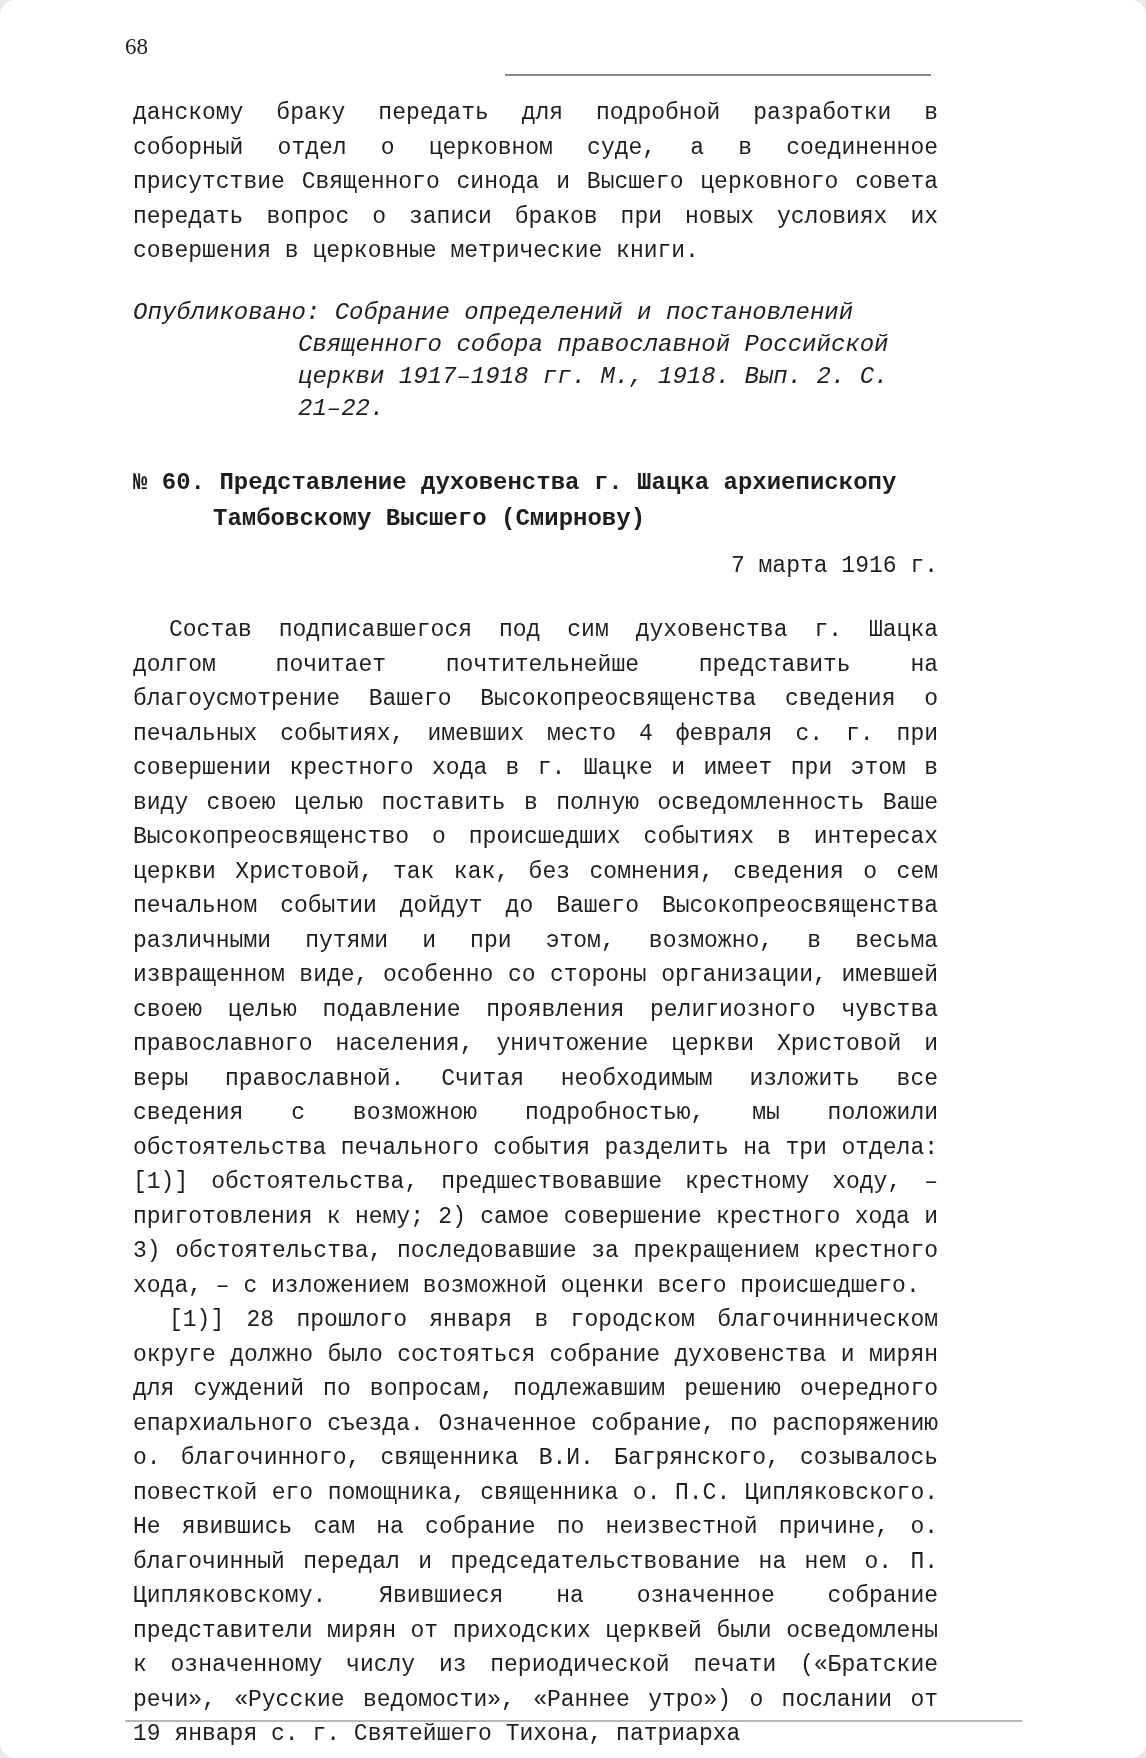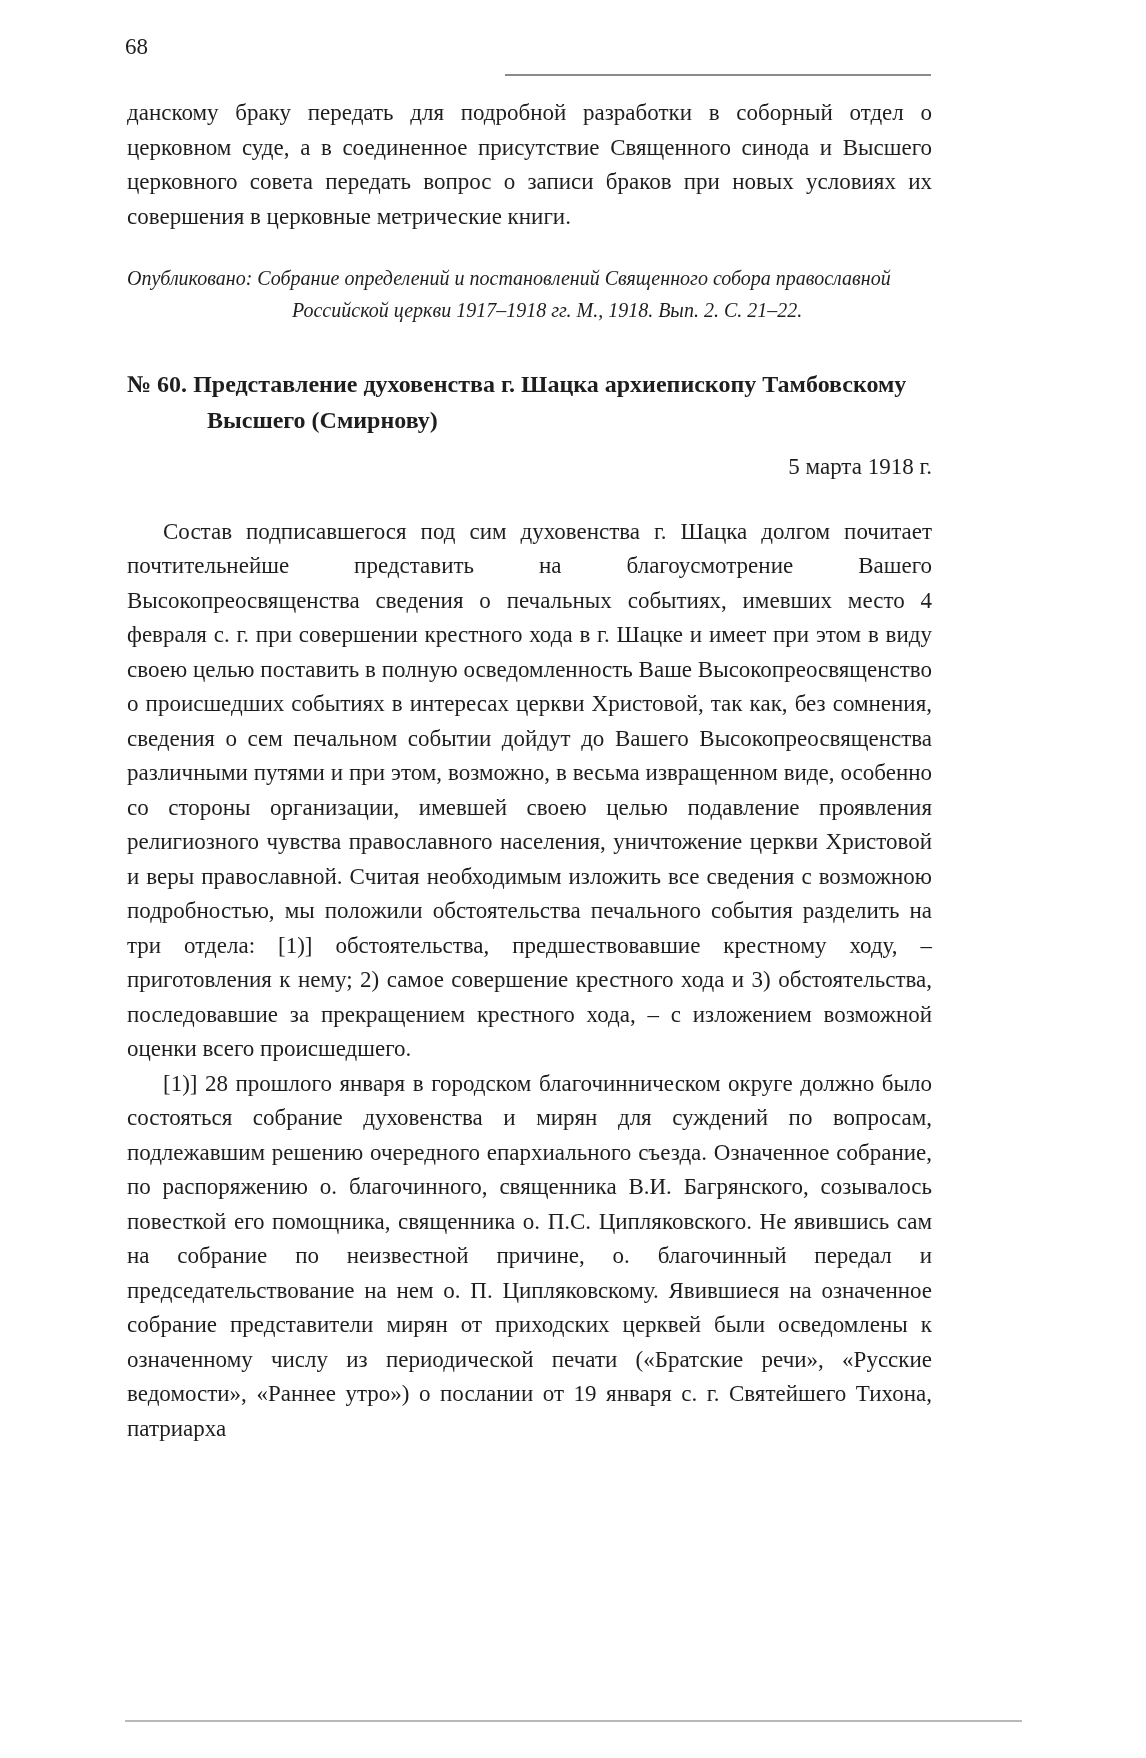--- a/index.html
+++ b/index.html
@@ -8,20 +8,21 @@
     background: #e9e9e9;
   }
   .page {
     position: relative;
     width: 1146px;
     height: 1758px;
     background: #ffffff;
     overflow: hidden;
     font-family: "Liberation Serif", "DejaVu Serif", serif;
     color: #1e1e1e;
+    border-radius: 15px;
   }
   .page-number {
     position: absolute;
     left: 125px;
     top: 34px;
     font-size: 23px;
   }
   .header-rule {
     position: absolute;
     left: 505px;
@@ -33,37 +34,38 @@
   .footer-rule {
     position: absolute;
     left: 125px;
     top: 1720px;
     width: 897px;
     height: 2px;
     background: #b9b9b9;
   }
   .content {
     position: absolute;
-    left: 127px;
+    left: 133px;
     top: 96px;
     width: 805px;
     font-size: 23px;
     line-height: 34.5px;
+    font-family: Liberation Mono, monospace;
   }
   .para {
     margin: 0;
     text-align: justify;
   }
   .continuation {
     text-indent: 0;
   }
   .publication {
     margin: 28px 0 0 0;
     font-style: italic;
-    font-size: 20px;
+    font-size: 24px;
     line-height: 32px;
     padding-left: 165px;
     text-indent: -165px;
     text-align: left;
   }
   .doc-heading {
     margin: 40px 0 0 0;
     font-size: 24px;
     line-height: 36px;
     font-weight: bold;
@@ -97,21 +99,21 @@
   <div class="header-rule"></div>
 
   <div class="content">
 
     <p class="para continuation">данскому браку передать для подробной разработки в соборный отдел о церковном суде, а в соединенное присутствие Священного синода и Высшего церковного совета передать вопрос о записи браков при новых условиях их совершения в церковные метрические книги.</p>
 
     <p class="publication"><span>Опубликовано:</span> <span>Собрание определений и постановлений Священного собора православной Российской церкви 1917–1918 гг. М., 1918. Вып. 2. С. 21–22.</span></p>
 
     <h2 class="doc-heading"><span>№ 60.</span> <span>Представление духовенства г. Шацка архиепископу Тамбовскому Высшего (Смирнову)</span></h2>
 
-    <p class="para doc-date">5 марта 1918 г.</p>
+    <p class="para doc-date">7 марта 1916 г.</p>
 
 
     <p class="para body-para first">Состав подписавшегося под сим духовенства г. Шацка долгом почитает почтительнейше представить на благоусмотрение Вашего Высокопреосвященства сведения о печальных событиях, имевших место 4 февраля с. г. при совершении крестного хода в г. Шацке и имеет при этом в виду своею целью поставить в полную осведомленность Ваше Высокопреосвященство о происшедших событиях в интересах церкви Христовой, так как, без сомнения, сведения о сем печальном событии дойдут до Вашего Высокопреосвященства различными путями и при этом, возможно, в весьма извращенном виде, особенно со стороны организации, имевшей своею целью подавление проявления религиозного чувства православного населения, уничтожение церкви Христовой и веры православной. Считая необходимым изложить все сведения с возможною подробностью, мы положили обстоятельства печального события разделить на три отдела: [1)] обстоятельства, предшествовавшие крестному ходу, – приготовления к нему; 2) самое совершение крестного хода и 3) обстоятельства, последовавшие за прекращением крестного хода, – с изложением возможной оценки всего происшедшего.</p>
 
     <p class="para body-para">[1)] 28 прошлого января в городском благочинническом округе должно было состояться собрание духовенства и мирян для суждений по вопросам, подлежавшим решению очередного епархиального съезда. Означенное собрание, по распоряжению о. благочинного, священника В.И. Багрянского, созывалось повесткой его помощника, священника о. П.С. Ципляковского. Не явившись сам на собрание по неизвестной причине, о. благочинный передал и председательствование на нем о. П. Ципляковскому. Явившиеся на означенное собрание представители мирян от приходских церквей были осведомлены к означенному числу из периодической печати («Братские речи», «Русские ведомости», «Раннее утро») о послании от 19 января с. г. Святейшего Тихона, патриарха</p>
 
   </div>
 
   <div class="footer-rule"></div>
 

